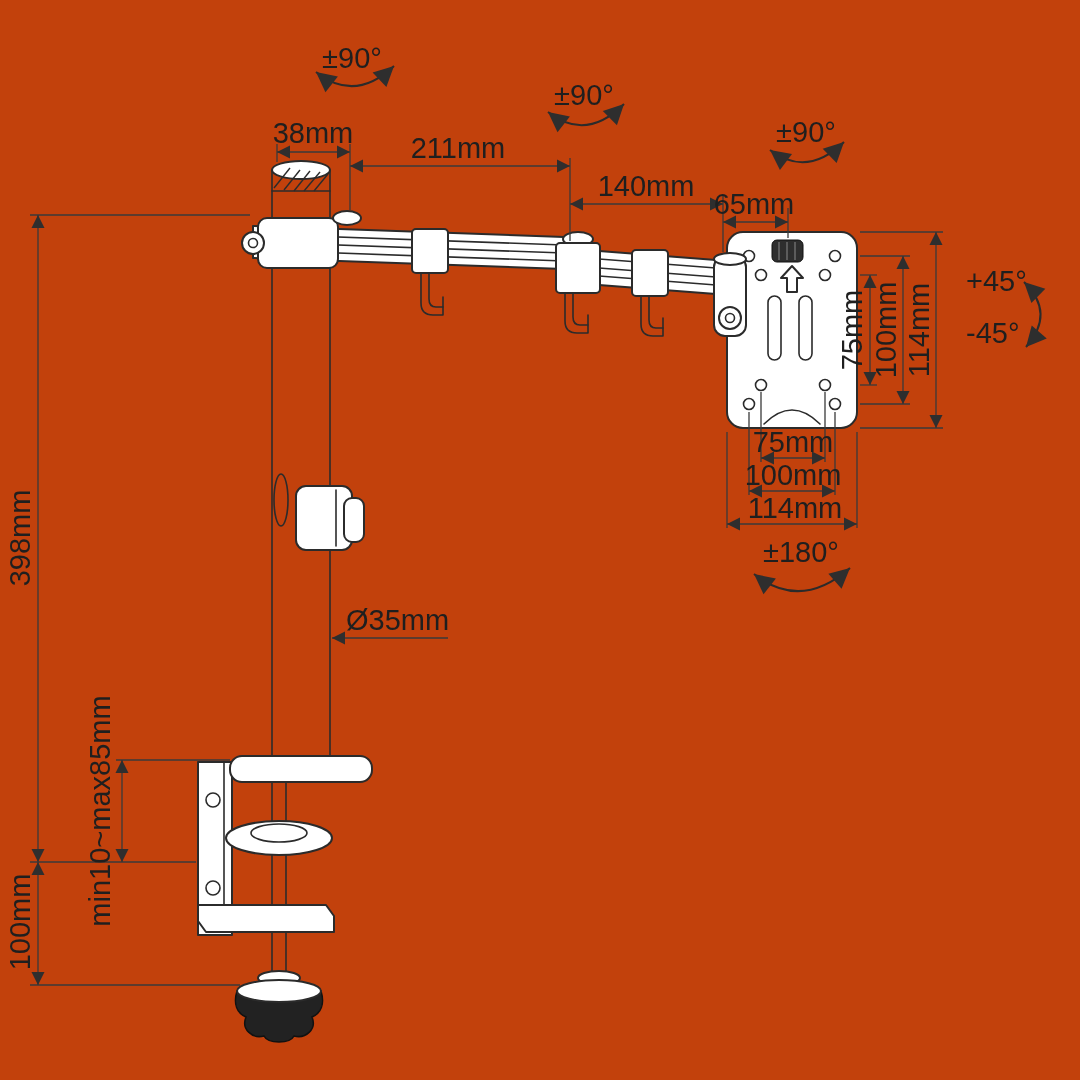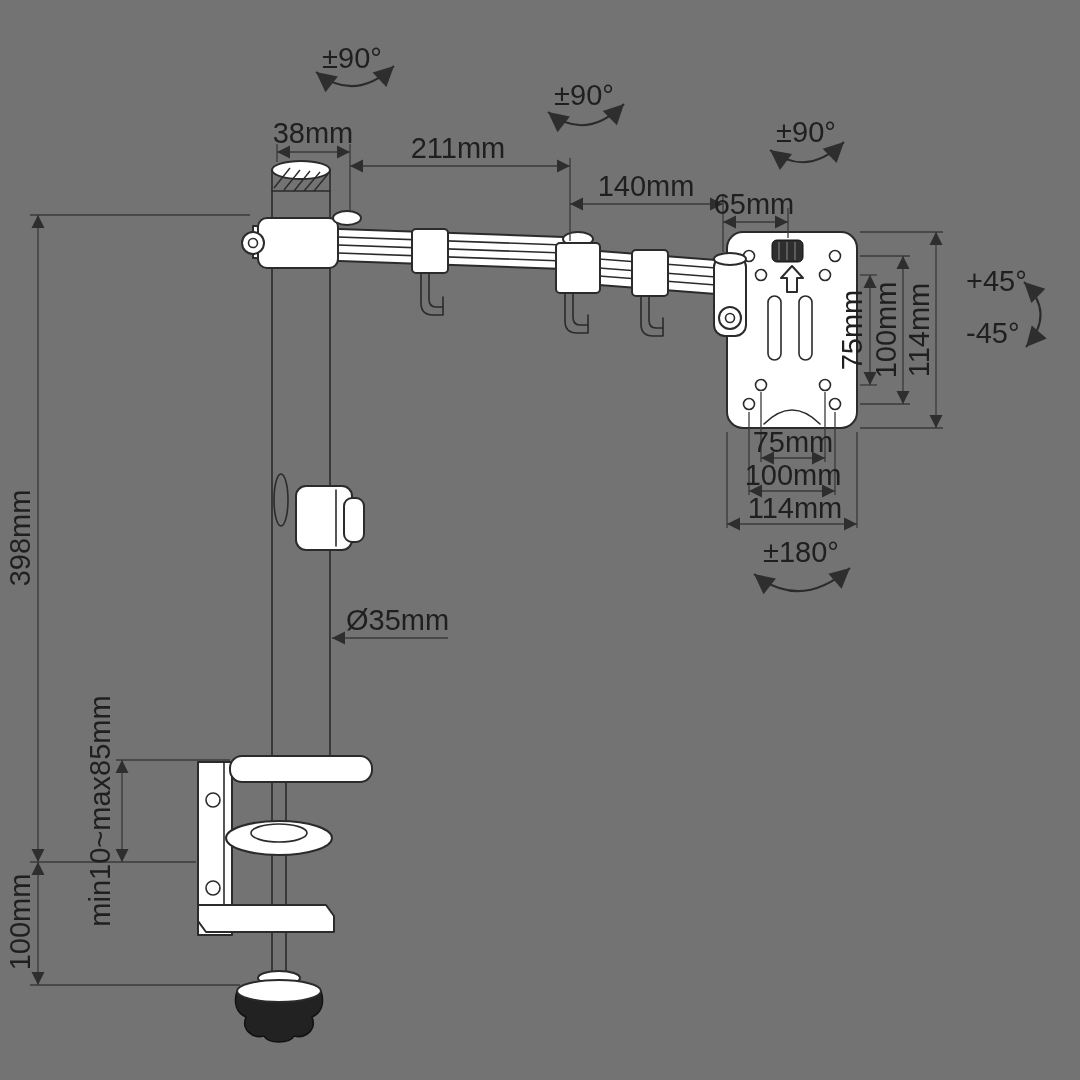--- a/index.html
+++ b/index.html
@@ -1,16 +1,16 @@
 <!DOCTYPE html>
 <html><head>
 <meta charset="utf-8">
 <style>
   html,body{margin:0;padding:0;background:#ffffff;}
-  .stage{position:relative;width:1080px;height:1080px;background:#737373;overflow:hidden;}
+  .stage{position:relative;width:1080px;height:1080px;background:#c2410c;overflow:hidden;}
   svg{display:block;}
   .outline{fill:#ffffff;stroke:#2b2b2b;stroke-width:2;stroke-linejoin:round;}
   .thin{fill:none;stroke:#2b2b2b;stroke-width:1.6;stroke-linejoin:round;stroke-linecap:round;}
   .hatch{stroke:#2b2b2b;stroke-width:1.4;}
   .dimln{stroke:#3a3a3a;stroke-width:1.3;fill:none;}
   .arc{stroke:#2b2b2b;stroke-width:2;fill:none;}
   text.lbl{font-family:"Liberation Sans",sans-serif;font-size:29px;fill:#1f1f1f;}
   .mid{text-anchor:middle;}
 </style>
 </head>

